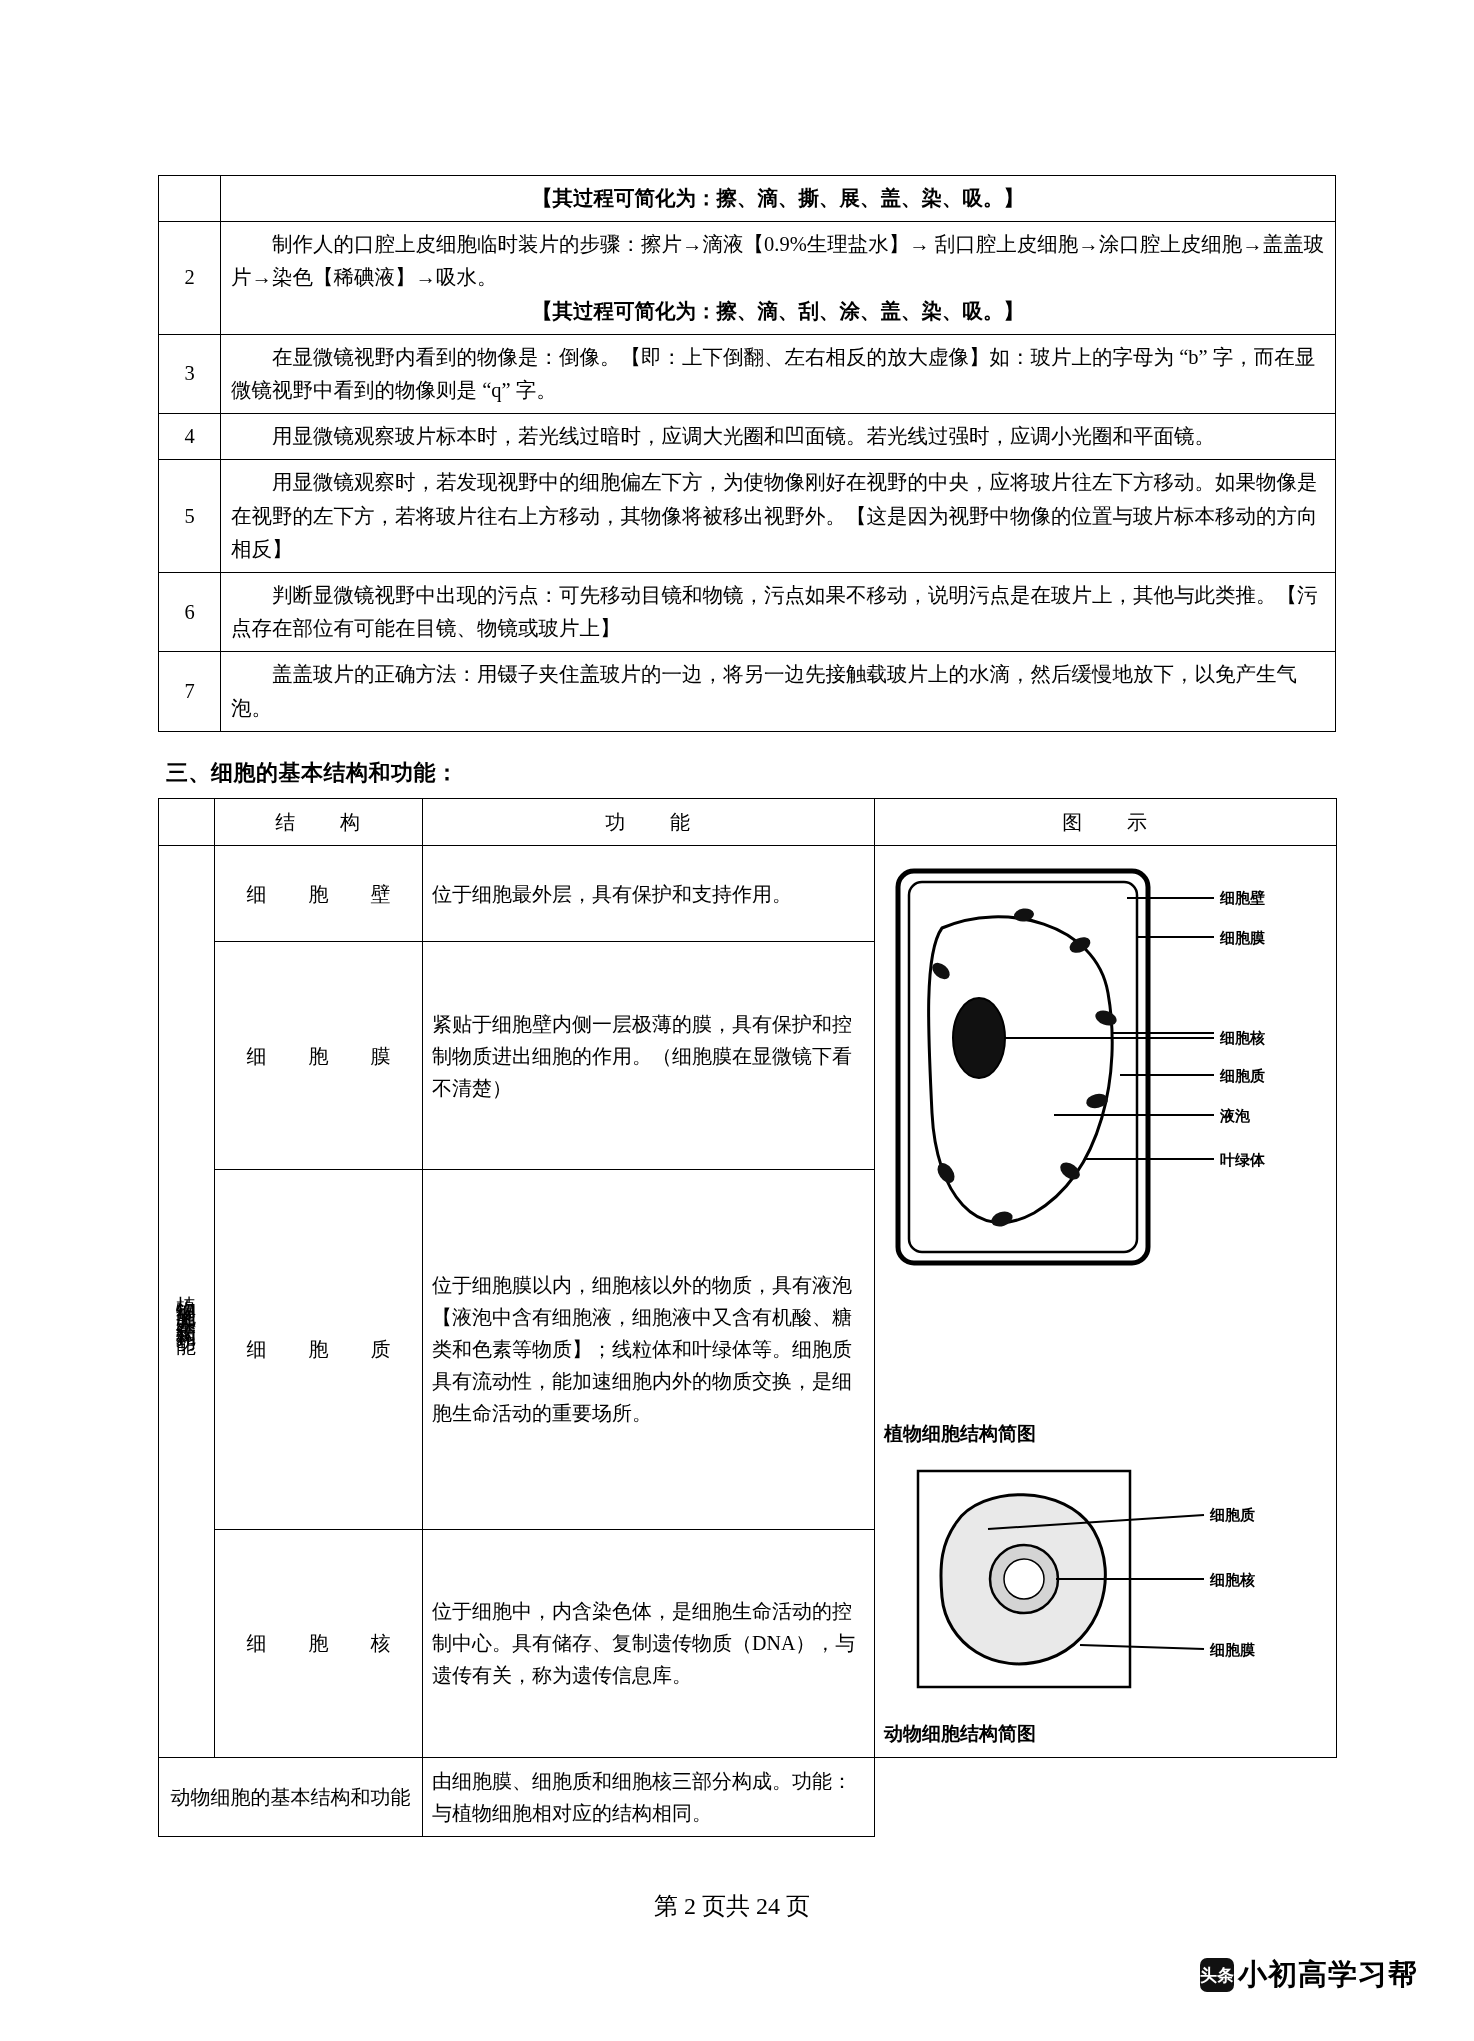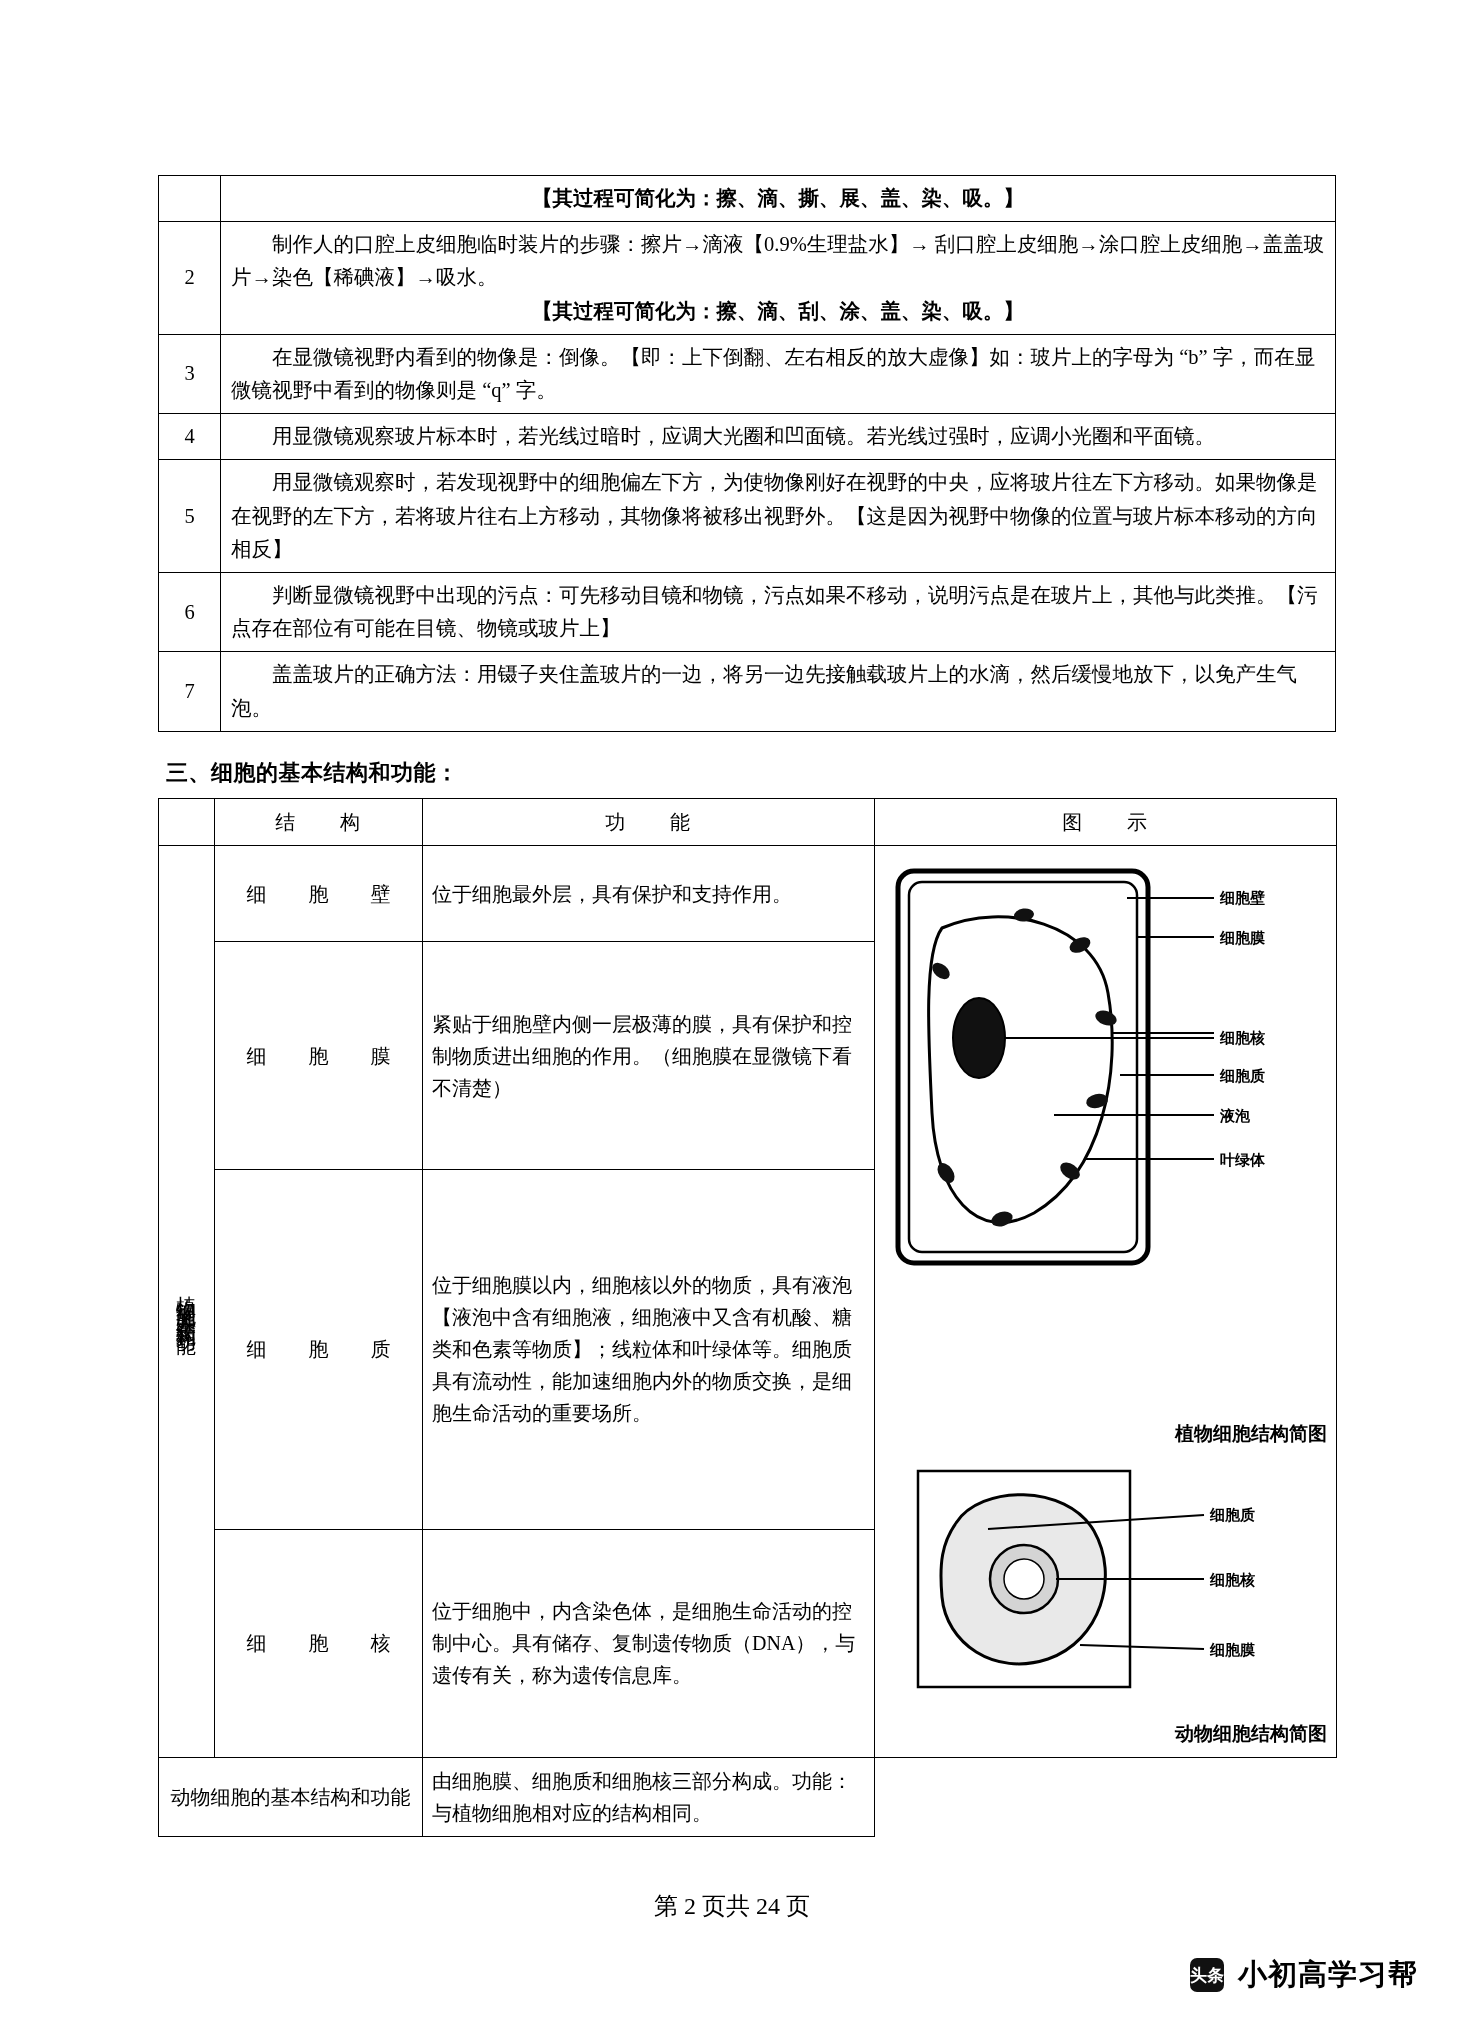--- a/index.html
+++ b/index.html
@@ -73,39 +73,39 @@
     padding:4px 2px;
   }
   .vert span{display:block;}
   .hdr{ text-align:center; font-size:21px; letter-spacing:0.08em;}
   .rowname{ text-align:center; font-size:20.5px; letter-spacing:0.55em; text-indent:0.55em;}
   .func{ text-align:left; }
   .figcell{ text-align:center; padding:6px 4px; }
   .figcap{
     font-size:19px;
     font-weight:bold;
-    text-align:right;
+    text-align:left;
     margin-top:6px;
     font-family:Liberation Serif, serif;
   }
   .pagenum{
     position:absolute;
     left:0; right:10px;
     top:1890px;
     text-align:center;
     font-size:24px;
     font-family:"Liberation Serif", serif;
   }
   .watermark{
     position:absolute;
     right:56px;
     top:1955px;
     display:flex;
     align-items:center;
-    gap:14px;
+    gap:4px;
   }
   .wm-logo{
     width:34px;height:34px;border-radius:7px;background:#111;
     color:#fff;font-size:17px;font-weight:bold;display:flex;
     align-items:center;justify-content:center;
     font-family:"Liberation Sans", sans-serif;
   }
   .wm-text{
     font-size:29px;font-weight:bold;letter-spacing:1px;
     font-family:Liberation Mono, monospace;

